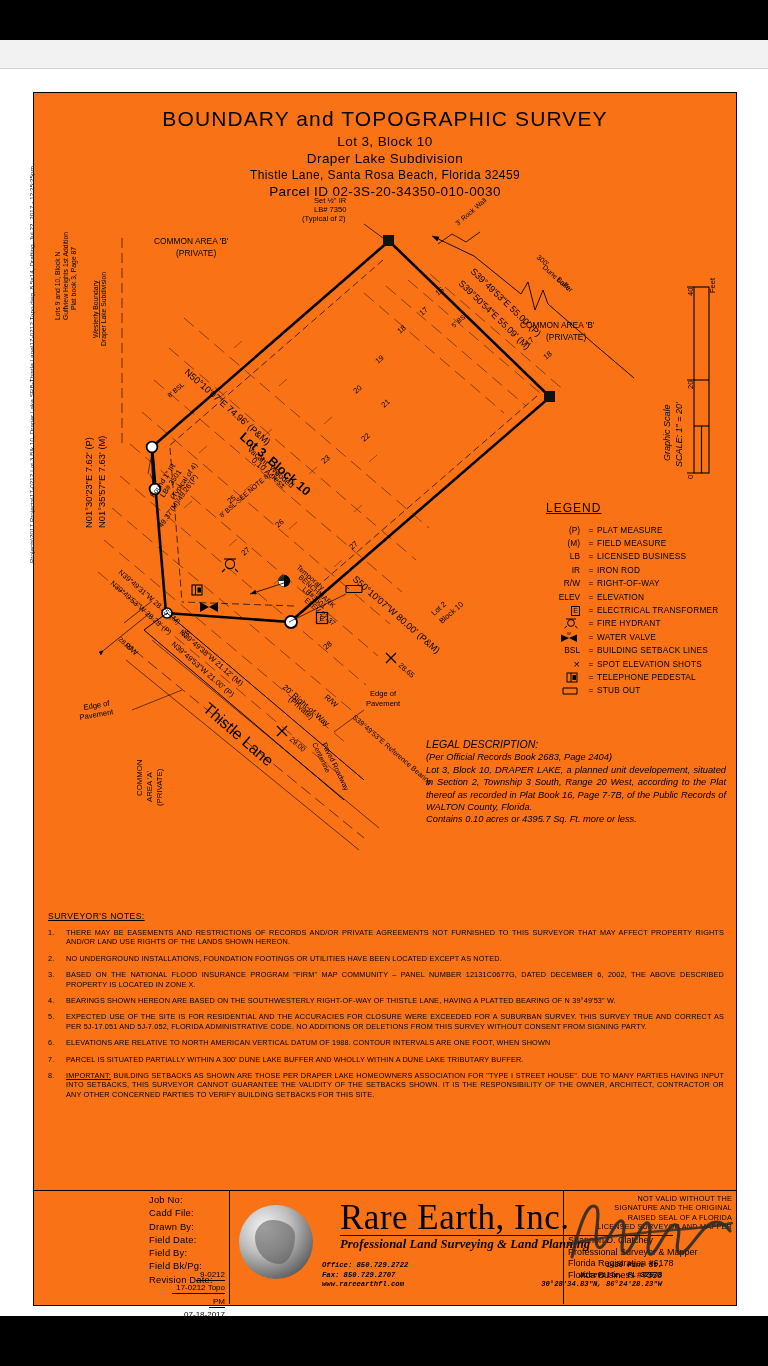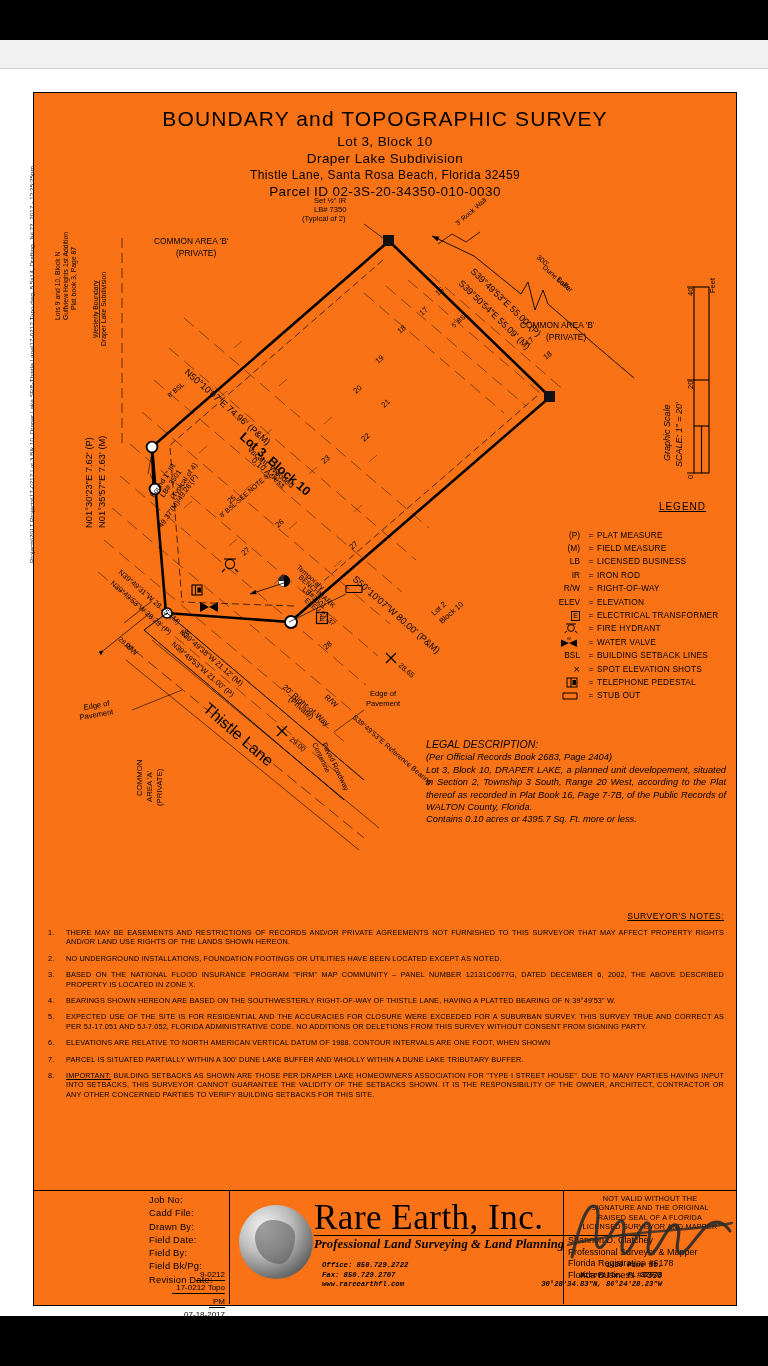--- a/index.html
+++ b/index.html
@@ -24,66 +24,66 @@
   .t3{font-size:13.5px;letter-spacing:.4px;margin-top:2px;}
   .t4{font-size:12px;letter-spacing:.4px;margin-top:2px;}
   .t5{font-size:13.5px;letter-spacing:.4px;margin-top:2px;}
 
   
   .draw{position:absolute;left:0;top:105px;width:702px;height:745px;}
   .draw svg{display:block;}
 
   
   .legend{position:absolute;left:512px;top:408px;width:190px;font-size:8.3px;color:#000;}
-  .legend .lg-title{text-align:right;text-decoration:underline;font-size:10px;letter-spacing:1px;margin-bottom:16px;padding-right:30px;}
+  .legend .lg-title{text-align:left;text-decoration:underline;font-size:12px;letter-spacing:1px;margin-bottom:8px;padding-right:30px;}
   .lgrow{display:flex;align-items:center;height:13.4px;}
   .lgsym{width:34px;text-align:right;padding-right:5px;font-size:8.3px;white-space:nowrap;}
   .lgeq{width:12px;text-align:center;}
   .lgtxt{flex:1;letter-spacing:.2px;}
   .symbox{display:inline-block;border:1px solid #000;padding:0 1px;font-size:7px;line-height:8px;}
 
   
   .scalebar{position:absolute;left:608px;top:178px;width:92px;height:220px;}
   .sb-label{position:absolute;font-size:7.5px;transform:rotate(-90deg);transform-origin:0 0;white-space:nowrap;}
   .sb-cap{position:absolute;font-size:9px;font-style:italic;transform:rotate(-90deg);transform-origin:0 0;white-space:nowrap;}
 
   
   .legal{position:absolute;left:392px;top:645px;width:300px;font-size:9.3px;font-style:italic;line-height:12.4px;color:#000;}
   .legal .lgl-h{font-style:italic;font-size:10.6px;font-weight:400;margin-bottom:1px;}
   .legal p{margin:0;text-align:justify;}
 
   
   .notes{position:absolute;left:14px;top:818px;width:676px;}
-  .notes-h{text-align:right;text-decoration:underline;font-size:8.6px;letter-spacing:.4px;margin-bottom:7px;}
+  .notes-h{text-align:left;text-decoration:underline;font-size:8.6px;letter-spacing:.4px;margin-bottom:7px;}
   .note{display:flex;font-size:7.3px;line-height:9.4px;margin-bottom:7px;letter-spacing:.15px;}
   .note .num{width:18px;flex:0 0 18px;}
   .note .body{flex:1;text-align:justify;}
   .note u{text-decoration:underline;}
 
   
   .tb{position:absolute;left:0;top:1097px;width:702px;height:113px;border-top:1.4px solid #000;display:flex;}
   .tb-left{width:196px;border-right:1.4px solid #000;padding:3px 4px 0 5px;box-sizing:border-box;}
   .tbrow{display:flex;align-items:flex-end;height:13.3px;font-size:9.4px;flex-direction:column;}
   .tbrow .k{width:76px;flex:0 0 76px;letter-spacing:.2px;}
   .tbrow .v{flex:1;border-bottom:1px solid #000;font-size:8px;padding-left:4px;padding-bottom:1px;height:11px;}
   .tb-mid{flex:1;border-right:1.4px solid #000;position:relative;}
   .tb-right{width:172px;position:relative;padding:3px 4px;box-sizing:border-box;}
 
   .globe{position:absolute;left:9px;top:14px;width:74px;height:74px;border-radius:50%;
     background:radial-gradient(circle at 34% 30%, #f4f4f4 0%, #bdbdbd 38%, #6e6e6e 72%, #2b2b2b 100%);}
   .globe:after{content:"";position:absolute;left:16px;top:15px;width:40px;height:44px;
     background:#555;opacity:.55;border-radius:44% 56% 38% 62%/40% 35% 65% 60%;}
-  .brand{position:absolute;left:84px;top:8px;width:350px;}
+  .brand{position:absolute;left:110px;top:8px;width:350px;}
   .brand .bn{font-family:"Liberation Serif",serif;font-size:35px;letter-spacing:.5px;line-height:38px;color:#000;}
   .brand .bline{border-bottom:1.6px solid #000;width:333px;margin-top:-2px;}
   .brand .bs{font-family:"Liberation Serif",serif;font-style:italic;font-weight:bold;font-size:12.6px;letter-spacing:.1px;margin-top:1px;}
   .binfo{position:absolute;left:92px;top:70px;width:340px;font-size:7.2px;font-weight:bold;font-style:italic;font-family:Liberation Mono, monospace;}
   .binfo .r{display:flex;justify-content:space-between;line-height:9.6px;}
 
-  .seal{font-size:7.3px;text-align:center;line-height:9.3px;letter-spacing:.2px;}
+  .seal{font-size:7.3px;text-align:right;line-height:9.3px;letter-spacing:.2px;}
   .signer{font-size:9px;line-height:11.6px;margin-top:4px;}
   .sigscribble{position:absolute;left:2px;top:2px;width:168px;height:72px;pointer-events:none;}
 </style>
 </head>
 <body>
 
 <div class="page">
 
   <div class="topband"></div>
   <div class="greyband"></div>

